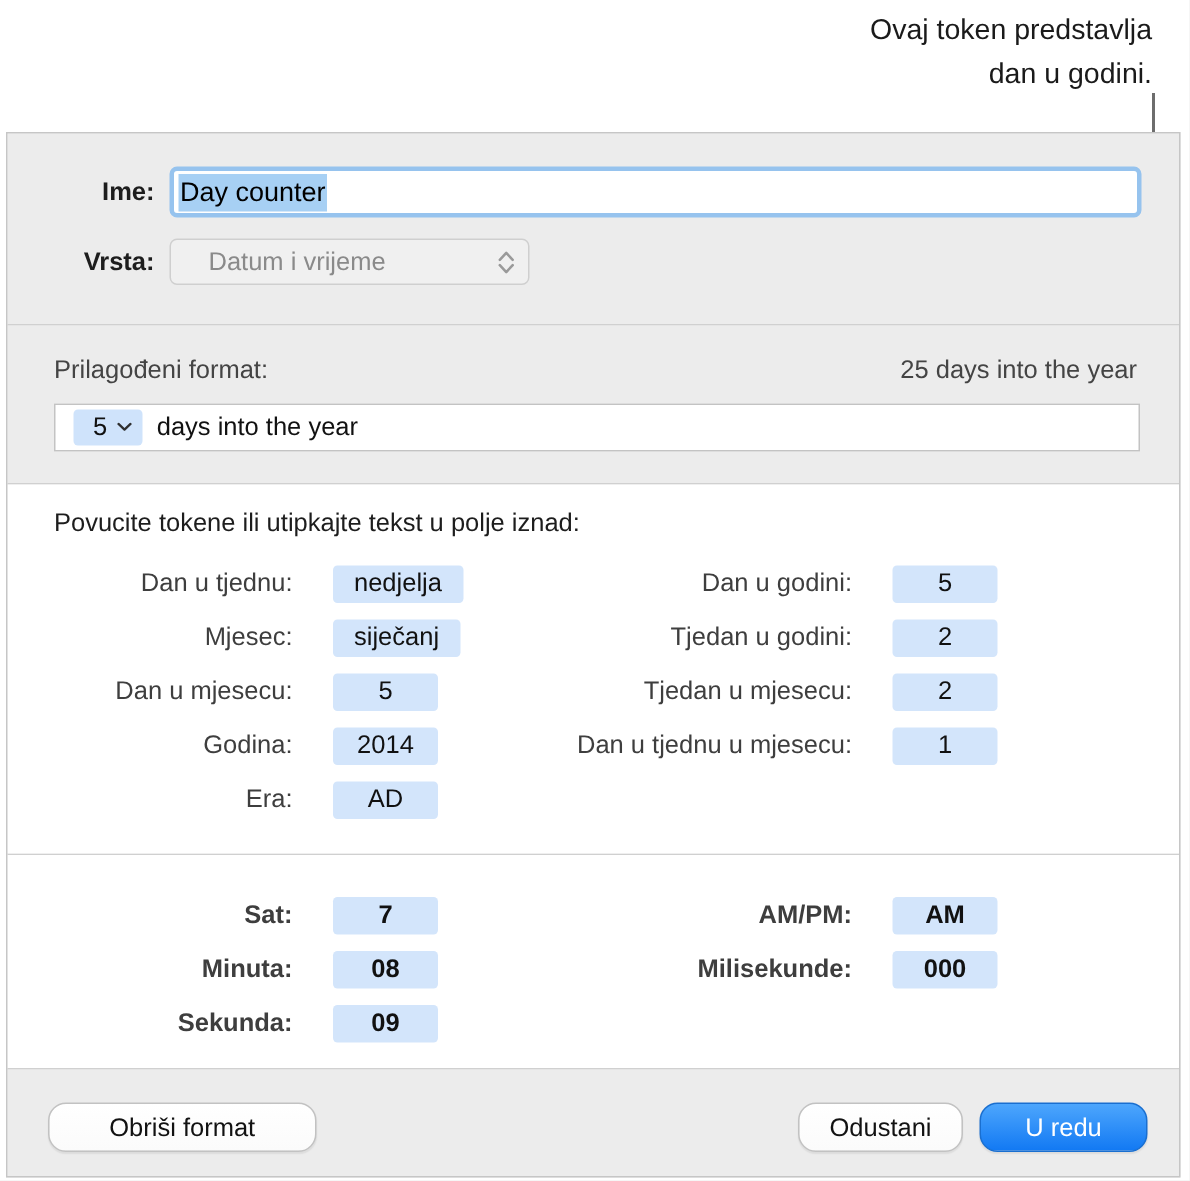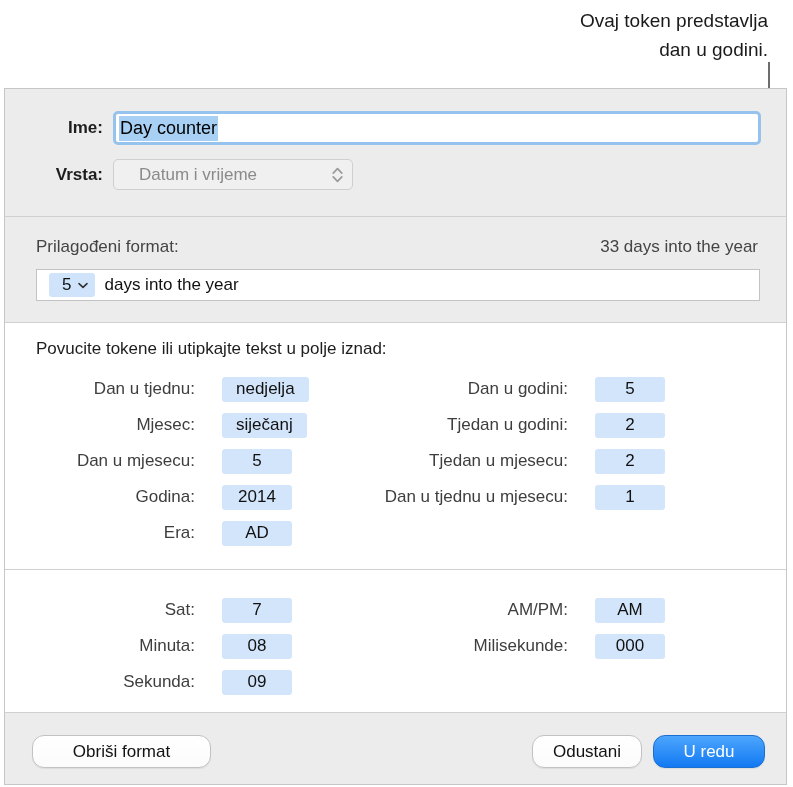--- a/index.html
+++ b/index.html
@@ -223,21 +223,21 @@
     min-width: 42px;
     display: inline-flex;
     align-items: center;
     justify-content: center;
     padding: 0 14px;
     font-size: 17px;
     color: #111111;
   }
 
   
-  #sec-time { height: 142px; }
+  #sec-time { height: 142px; font-weight: bold; }
   #grid-time-left { left: 0px; top: 22px; width: 330px; }
   #grid-time-right { left: 330px; top: 22px; width: 330px; }
   #grid-time-left .token-label { width: 190px; }
   #grid-time-right .token-label { width: 296px; }
 
   
   #sec-footer {
     height: 75px;
     background: #ececec;
     position: relative;
@@ -296,21 +296,21 @@
         </span>
       </div>
     </div>
   </div>
 
   <div class="divider"></div>
 
   <div class="section sec-gray" id="sec-format">
     <div id="format-header">
       <span id="format-label">Prilagođeni format:</span>
-      <span id="format-preview">33 days into the year</span>
+      <span id="format-preview">25 days into the year</span>
     </div>
     <div id="format-field">
       <span class="inline-token">
         <span class="inline-token-text">5</span>
         <span class="chevron-down">
           <svg width="10" height="7" viewBox="0 0 10 7" aria-hidden="true">
             <path d="M1 1.6 L5 5.4 L9 1.6" fill="none" stroke="#2f2f2f" stroke-width="1.5" stroke-linecap="round" stroke-linejoin="round"></path>
           </svg>
         </span>
       </span>

